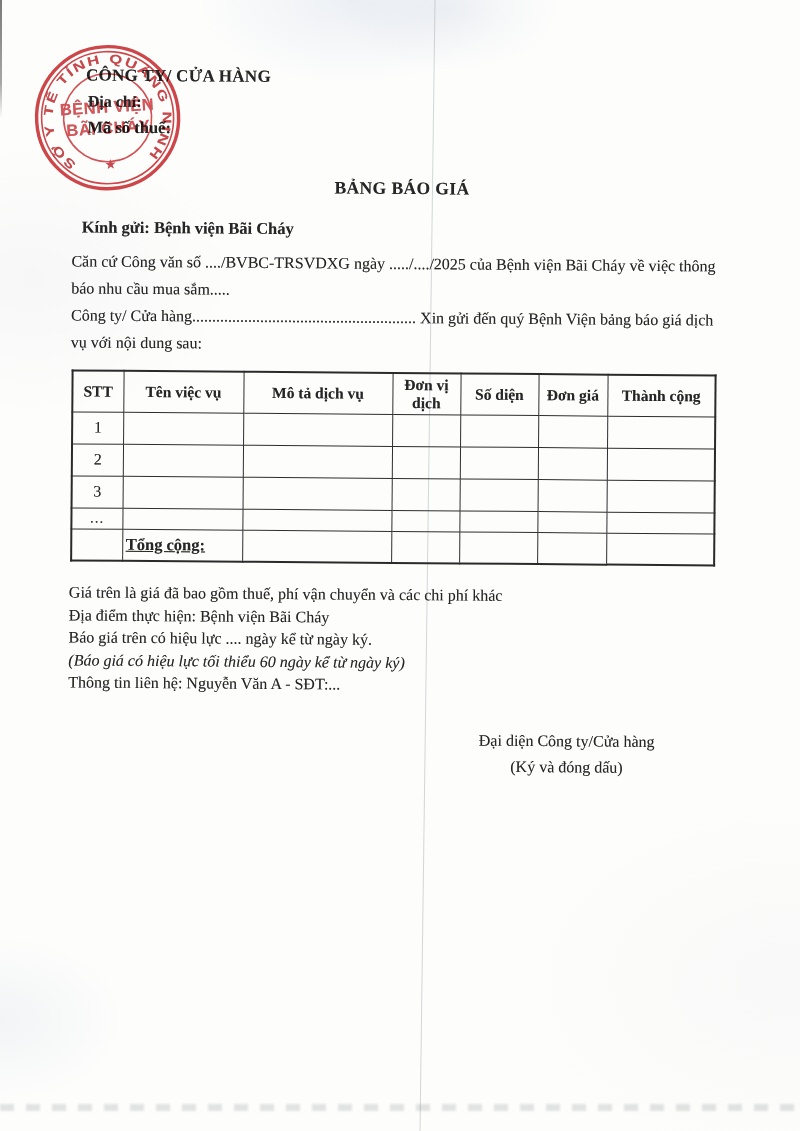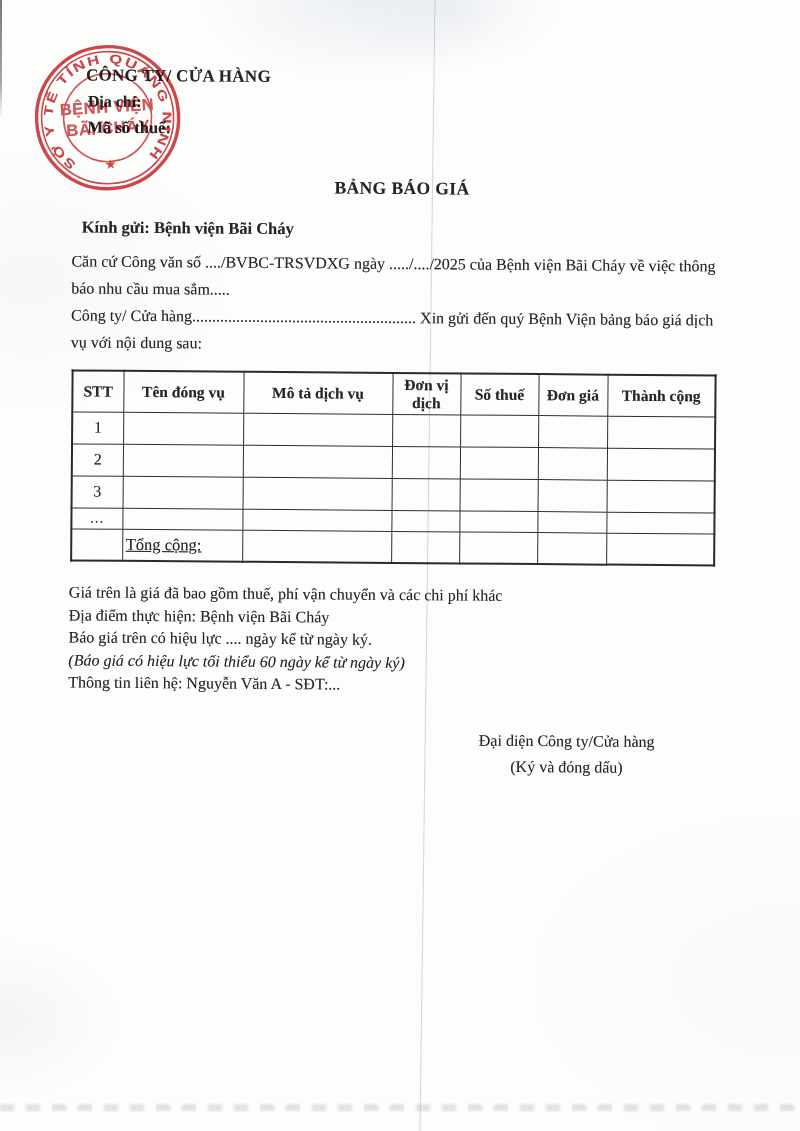--- a/index.html
+++ b/index.html
@@ -64,21 +64,21 @@
     border:1.6px solid #2e2e2e;padding:0 3px;overflow:hidden;
   }
   table.quote{border:2px solid #2a2a2a;}
   table.quote th{font-size:15.5px;font-weight:bold;text-align:center;line-height:1.15;}
   tr.r-head{height:41px;}
   tr.r-data{height:32px;}
   tr.r-dots{height:21px;}
   tr.r-total{height:32px;}
   td.cell-num{text-align:center;font-size:16px;}
   td.cell-dots{text-align:center;font-size:15px;letter-spacing:1px;}
-  td.cell-total{font-size:16.5px;font-weight:normal;text-decoration:underline;}
+  td.cell-total{font-size:16.5px;font-weight:bold;text-decoration:underline;}
   
   .notes{position:absolute;left:70px;top:584px;width:680px;font-size:16px;line-height:22.5px;}
   .note-italic{font-style:italic;}
   
   .signature{position:absolute;left:424px;top:727px;width:290px;text-align:center;
     font-size:16px;line-height:25.5px;}
 </style>
 </head>
 <body>
 
@@ -124,24 +124,24 @@
           <col style="width:120px">
           <col style="width:149px">
         <col style="width:68px">
           <col style="width:78px">
           <col style="width:69px">
           <col style="width:108px">
       </colgroup>
       <tbody>
         <tr class="r-head">
           <th>STT</th>
-          <th>Tên đóng vụ</th>
+          <th>Tên việc vụ</th>
           <th>Mô tả dịch vụ</th>
           <th>Đơn vị dịch</th>
-          <th>Số thuế</th>
+          <th>Số diện</th>
           <th>Đơn giá</th>
           <th>Thành cộng</th>
         </tr>
         <tr class="r-data">
           <td class="cell-num">1</td>
           <td></td>
             <td></td>
           <td></td>
             <td></td>
           <td></td>

